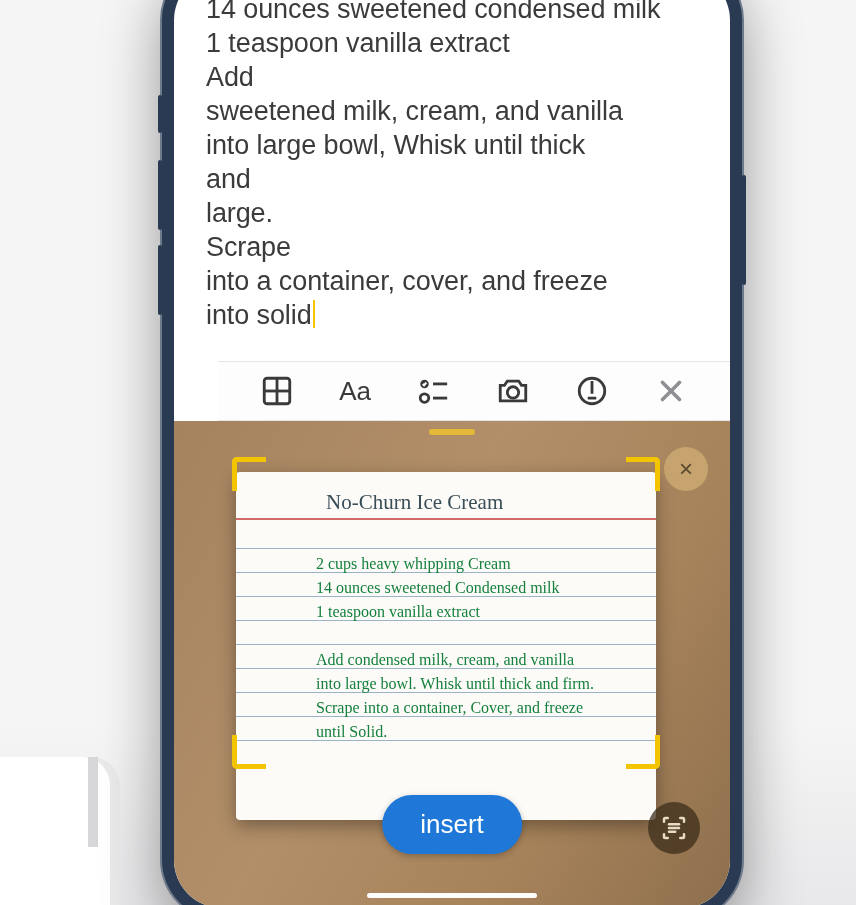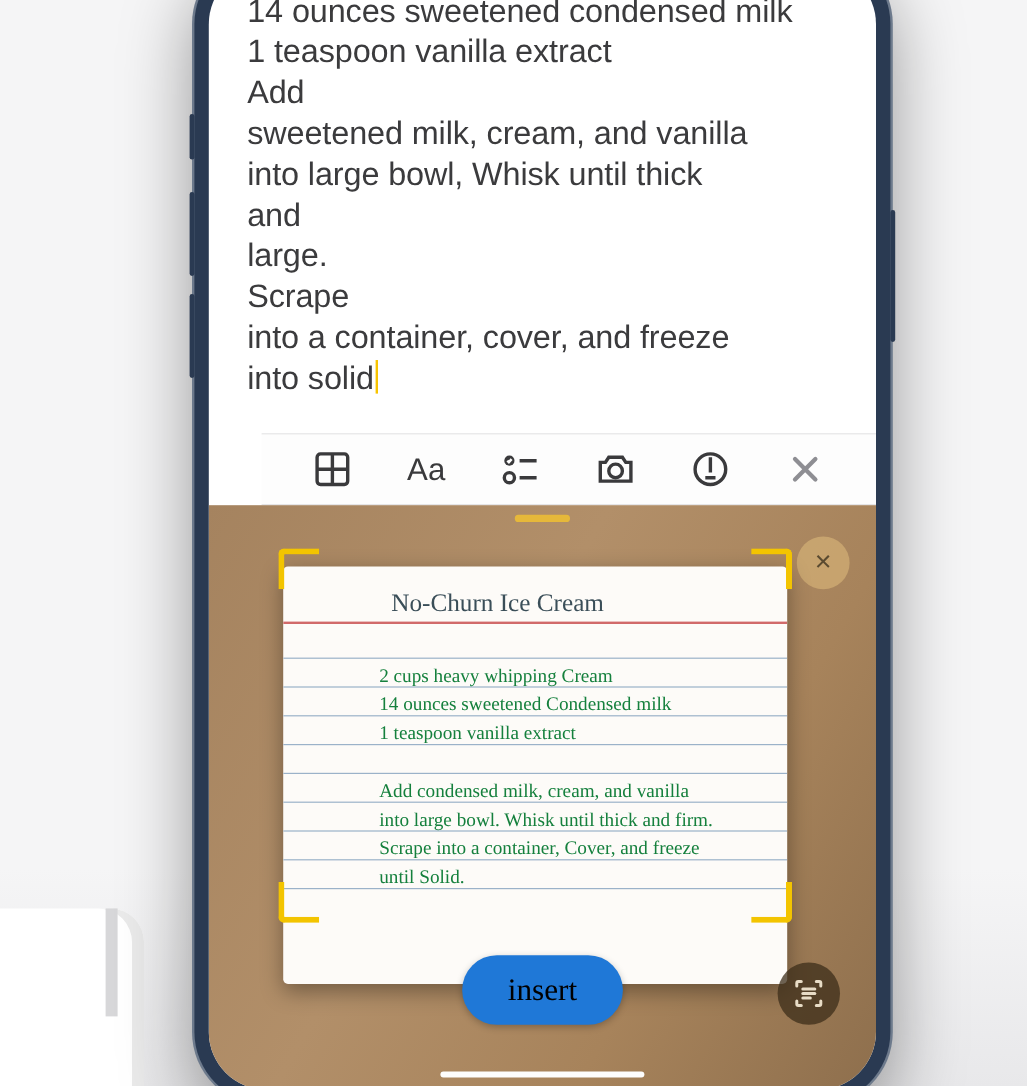--- a/index.html
+++ b/index.html
@@ -129,25 +129,24 @@
   }
   .cc-tl { top:36px; left:58px; border-right:none; border-bottom:none; border-top-left-radius:5px;}
   .cc-tr { top:36px; left:452px; border-left:none; border-bottom:none; border-top-right-radius:5px;}
   .cc-bl { top:314px; left:58px; border-right:none; border-top:none; border-bottom-left-radius:5px;}
   .cc-br { top:314px; left:452px; border-left:none; border-top:none; border-bottom-right-radius:5px;}
   .insert-btn {
     position:absolute;
     bottom:54px; left:50%; transform:translateX(-50%);
     padding: 14px 38px;
     background:#1f78d7;
-    color:#000000; font-size:26px;
+    color:#ffffff; font-size:26px;
     border-radius:30px;
     cursor:pointer;
     box-shadow: 0 2px 6px rgba(0,0,0,0.25);
-    font-family: Liberation Serif, serif;
   }
   .livetext-btn {
     position:absolute;
     bottom:54px; right:30px;
     width:52px; height:52px; border-radius:26px;
     background: rgba(60,45,25,0.75);
     display:flex; align-items:center; justify-content:center;
     cursor:pointer;
   }
   .livetext-btn svg { width:30px; height:30px; }

